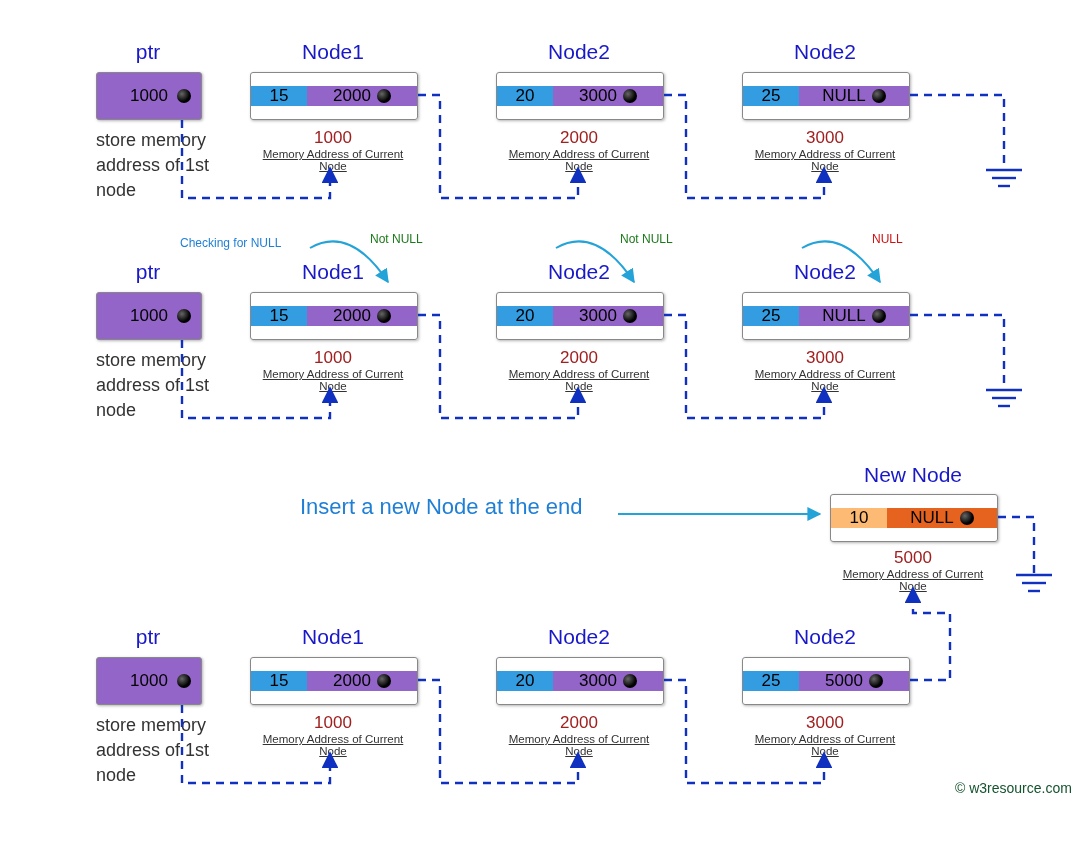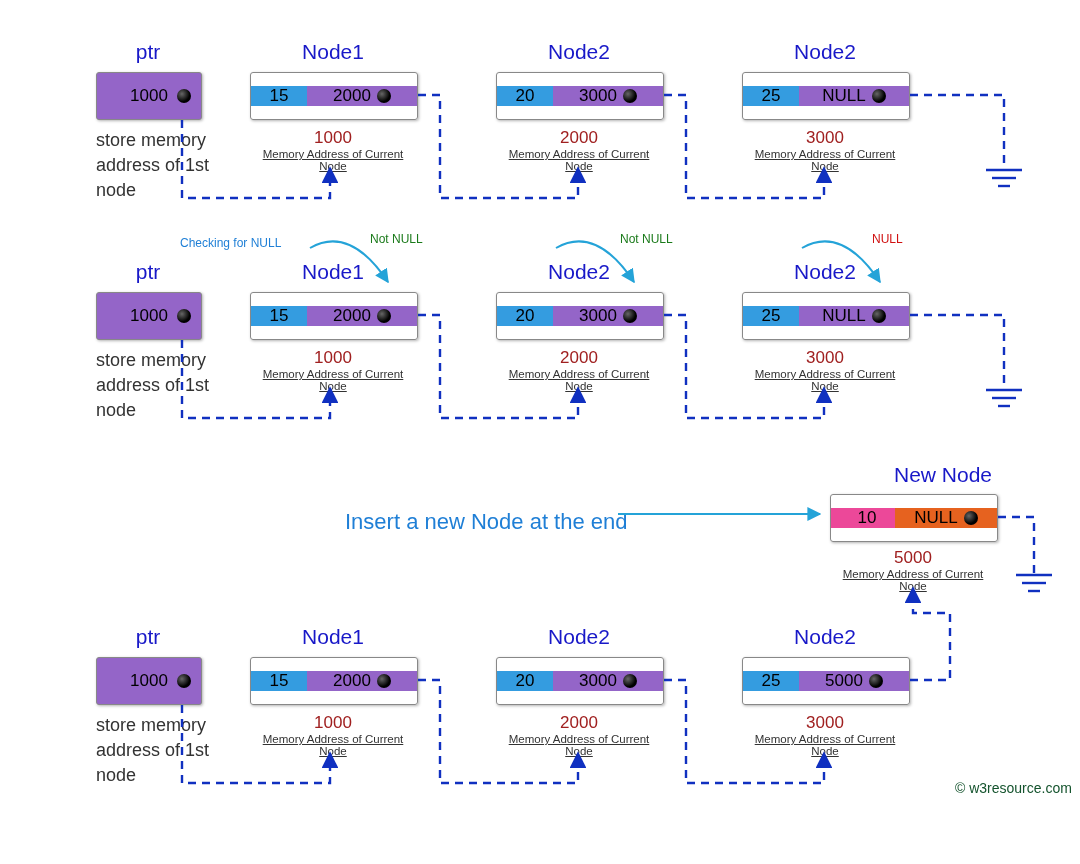--- a/index.html
+++ b/index.html
@@ -5,21 +5,21 @@
 body{font-family:Arial,sans-serif;margin:0;padding:20px;background:#fff;}
 .canvas{position:relative;width:1080px;height:864px;}
 .lbl{position:absolute;font-size:21px;color:#1818c8;text-align:center;}
 .caption{position:absolute;font-size:18px;color:#333;line-height:1.4;}
 .addr{position:absolute;color:#a02020;font-size:17px;text-align:center;}
 .memcap{position:absolute;font-size:11.5px;color:#333;text-align:center;text-decoration:underline;}
 .ptrbox{position:absolute;width:104px;height:46px;background:#9465c8;border:1px solid #888;border-radius:3px;box-shadow:1px 1px 3px rgba(0,0,0,.3);display:flex;align-items:center;justify-content:center;color:#000;font-size:17px;}
 .nodebox{position:absolute;width:166px;height:46px;border:1px solid #888;border-radius:3px;box-shadow:1px 1px 3px rgba(0,0,0,.3);display:flex;overflow:hidden;align-items:center;}
 .nodebox .data{flex:0 0 56px;background:#349ce0;display:flex;align-items:center;justify-content:center;color:#000;font-size:17px;}
 .nodebox .ptr{flex:1;background:#9465c8;display:flex;align-items:center;justify-content:center;color:#000;font-size:17px;position:relative;}
-.nodebox.new .data{background:#ec4899;padding-left:8px;}
+.nodebox.new .data{background:#fdba74;}
 .nodebox.new .ptr{background:#e6621f;}
 .dot{width:14px;height:14px;border-radius:50%;background:radial-gradient(circle at 35% 35%,#666,#000 60%);display:inline-block;margin-left:6px;vertical-align:middle;}
 .ptrbox .dot{position:absolute;right:10px;}
 .checklbl{position:absolute;font-size:12px;}
 .blue{color:#1f7fd6;}
 .green{color:#1a7a1a;}
 .red{color:#d01010;}
 .instxt{position:absolute;font-size:22px;color:#1f7fd6;}
 .copyright{position:absolute;font-size:14px;color:#14532d;}
 .svglayer{position:absolute;left:0;top:0;pointer-events:none;}
@@ -107,32 +107,32 @@
 <div class="nodebox" style="left:722px;top:272px;">
   <div class="data">25</div>
   <div class="ptr">
         <span>NULL</span>
         <span class="dot"></span>
       </div>
 </div>
 <div class="addr" style="left:722px;top:328px;width:166px;">3000</div>
 <div class="memcap" style="left:722px;top:348px;width:166px;">Memory Address of Current Node</div>
 
-<div class="lbl" style="left:840px;top:443px;width:166px;">New Node</div>
+<div class="lbl" style="left:810px;top:443px;width:166px;">New Node</div>
 <div class="nodebox new" style="left:810px;top:474px;">
   <div class="data">10</div>
   <div class="ptr">
         <span>NULL</span>
         <span class="dot"></span>
       </div>
 </div>
 <div class="addr" style="left:810px;top:528px;width:166px;">5000</div>
 <div class="memcap" style="left:810px;top:548px;width:166px;">Memory Address of Current Node</div>
 
-<div class="instxt" style="left:280px;top:489px;margin-left:45px;">Insert a new Node at the end</div>
+<div class="instxt" style="left:280px;top:474px;">Insert a new Node at the end</div>
 
 <div class="lbl" style="left:88px;top:605px;width:80px;">ptr</div>
 <div class="ptrbox" style="left:76px;top:637px;">
       <span>1000</span>
       <span class="dot"></span>
     </div>
 <div class="caption" style="left:76px;top:693px;width:120px;">store memory address of 1st node</div>
 
 <div class="lbl" style="left:230px;top:605px;width:166px;">Node1</div>
 <div class="nodebox" style="left:230px;top:637px;">

